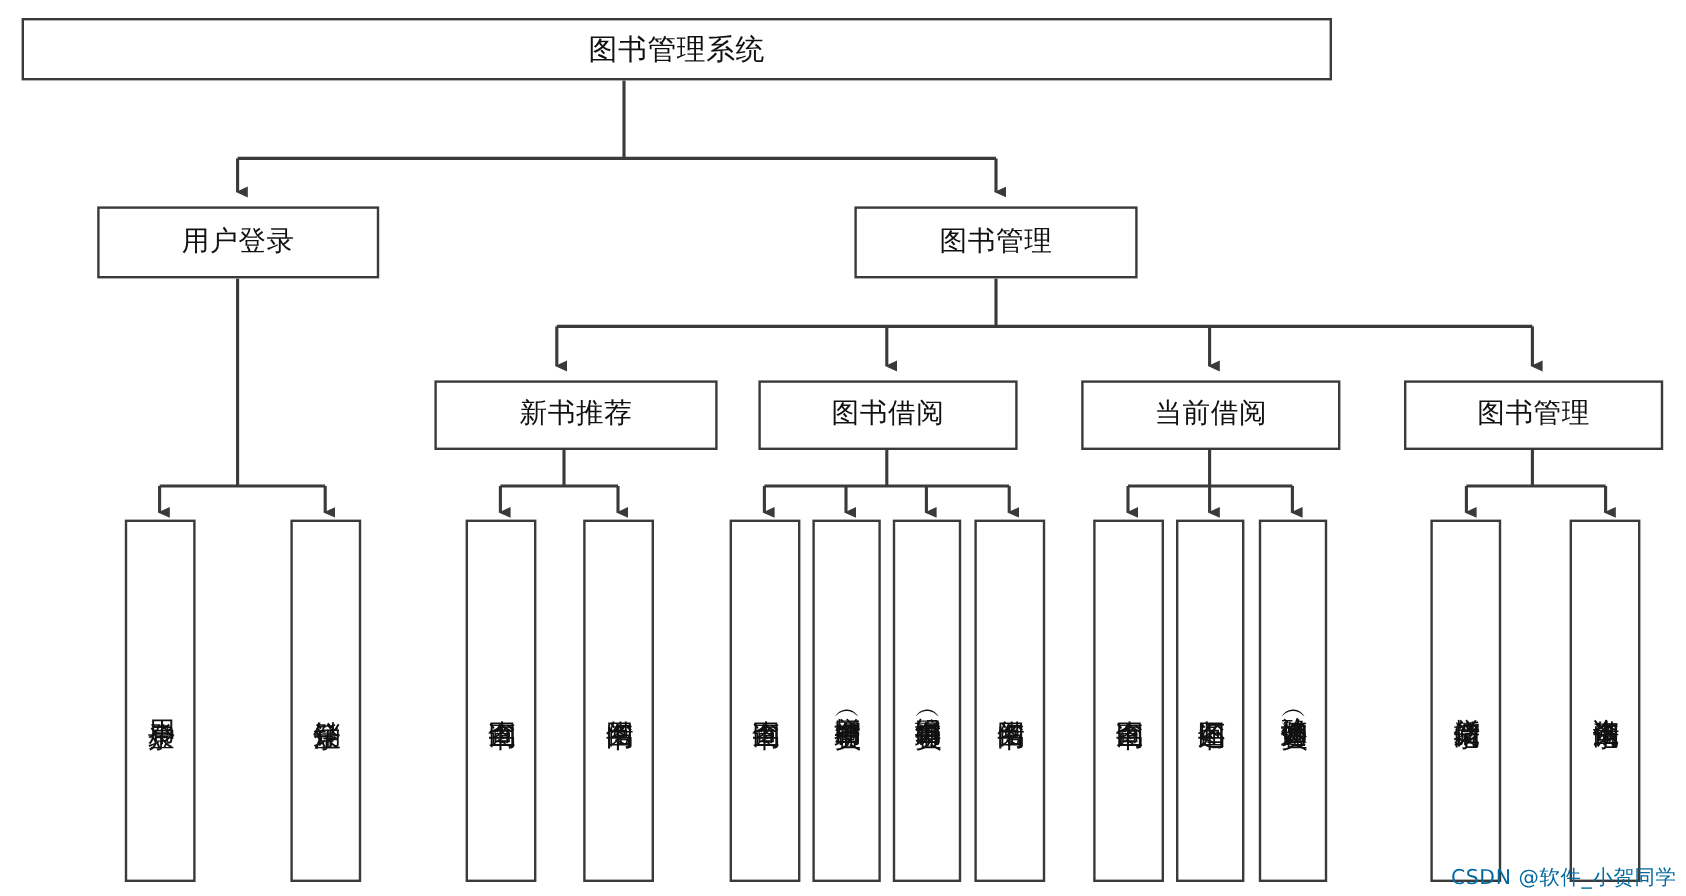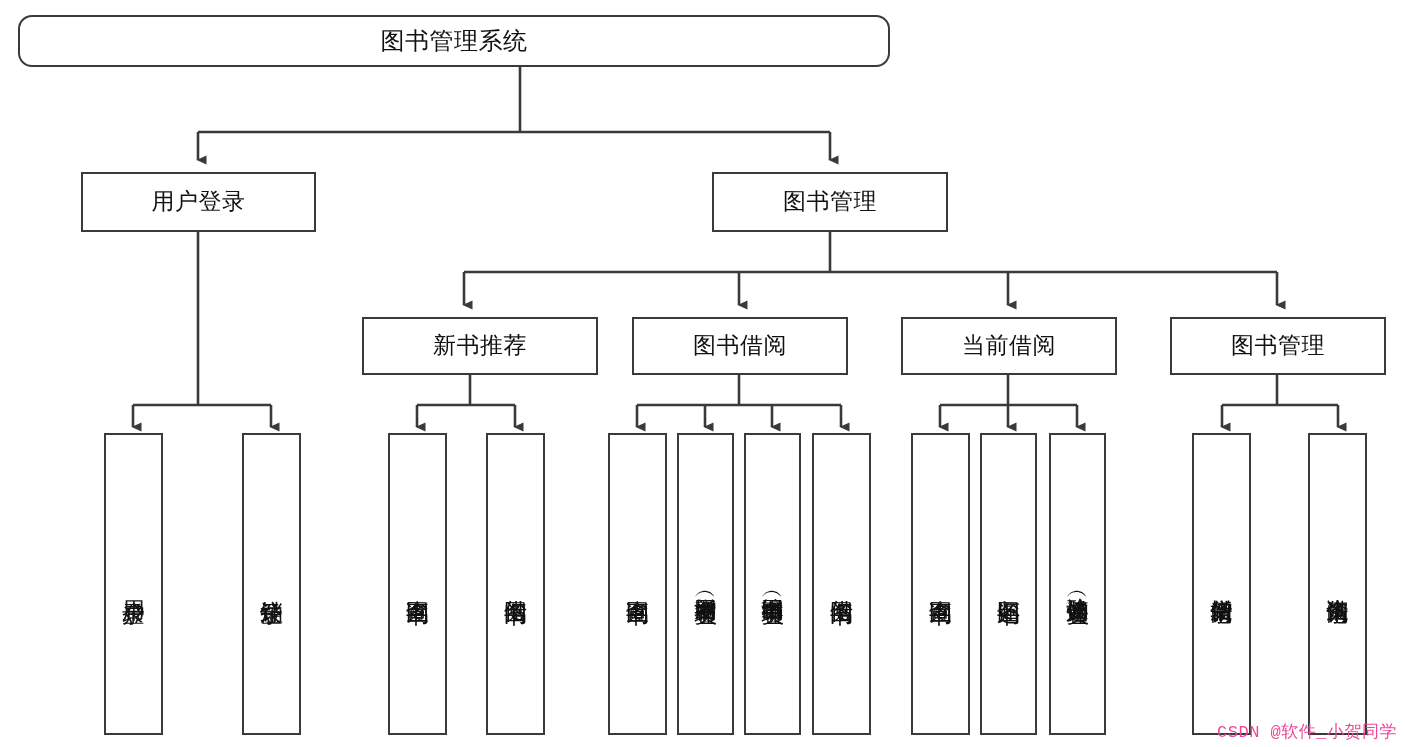--- a/index.html
+++ b/index.html
@@ -62,25 +62,24 @@
     color: #111111;
   }
   .leaf.tall .vtext {
     font-size: 22px;
   }
   #watermark {
     position: absolute;
     right: 8px;
     bottom: 4px;
     font-size: 17px;
-    color: #ec4899;
+    color: #0369a1;
     letter-spacing: 0.5px;
     white-space: nowrap;
     pointer-events: none;
-    font-family: Liberation Mono, monospace;
   }
 </style>
 </head>
 <body>
 
 <div id="canvas">
 
   <svg id="edges" viewBox="0 0 1405 747" xmlns="http://www.w3.org/2000/svg">
     <defs>
       <marker id="arrow" markerWidth="11" markerHeight="11" refX="5" refY="8.5" orient="auto" markerUnits="userSpaceOnUse">
@@ -124,21 +123,21 @@
       <path d="M1008,405 L1008,427" marker-end="url(#arrow)"></path>
       <path d="M1077,405 L1077,427" marker-end="url(#arrow)"></path>
 
       <path d="M1277,375 L1277,405"></path>
       <path d="M1222,405 L1338,405"></path>
       <path d="M1222,405 L1222,427" marker-end="url(#arrow)"></path>
       <path d="M1338,405 L1338,427" marker-end="url(#arrow)"></path>
     </g>
   </svg>
 
-  <div class="node horiz root" style="left:18px; top:15px; width:872px; height:52px;border-radius:14px;">
+  <div class="node horiz root" style="left:18px; top:15px; width:1092px; height:52px;">
     <span>图书管理系统</span>
   </div>
 
   <div class="node horiz" style="left:81px; top:172px; width:235px; height:60px;">
     <span>用户登录</span>
   </div>
   <div class="node horiz" style="left:712px; top:172px; width:236px; height:60px;">
     <span>图书管理</span>
   </div>
 

